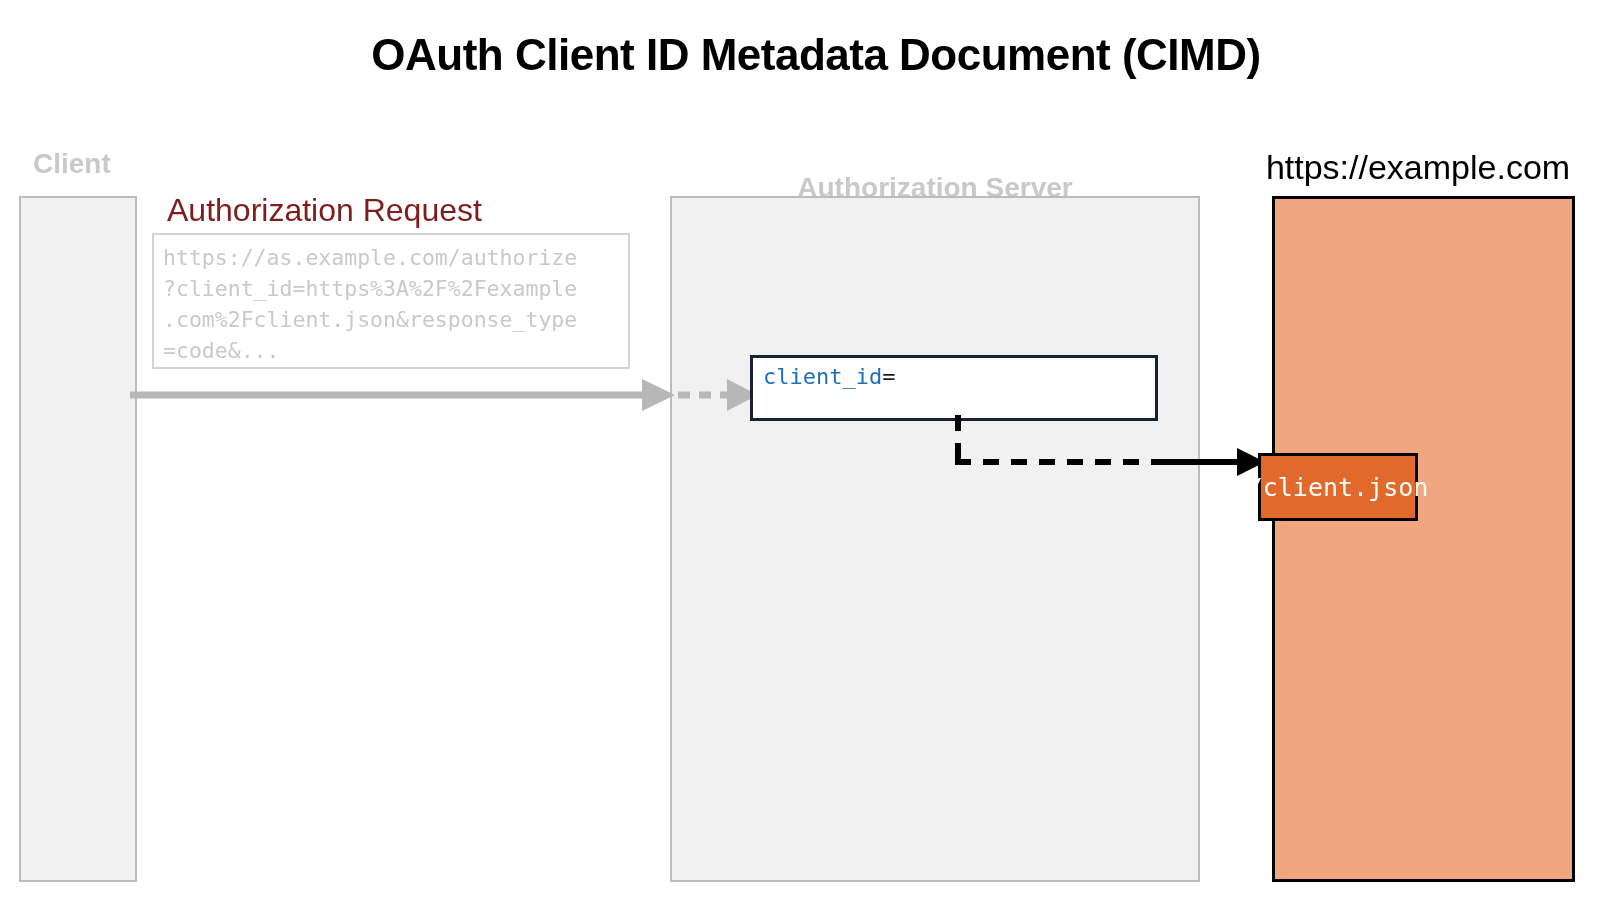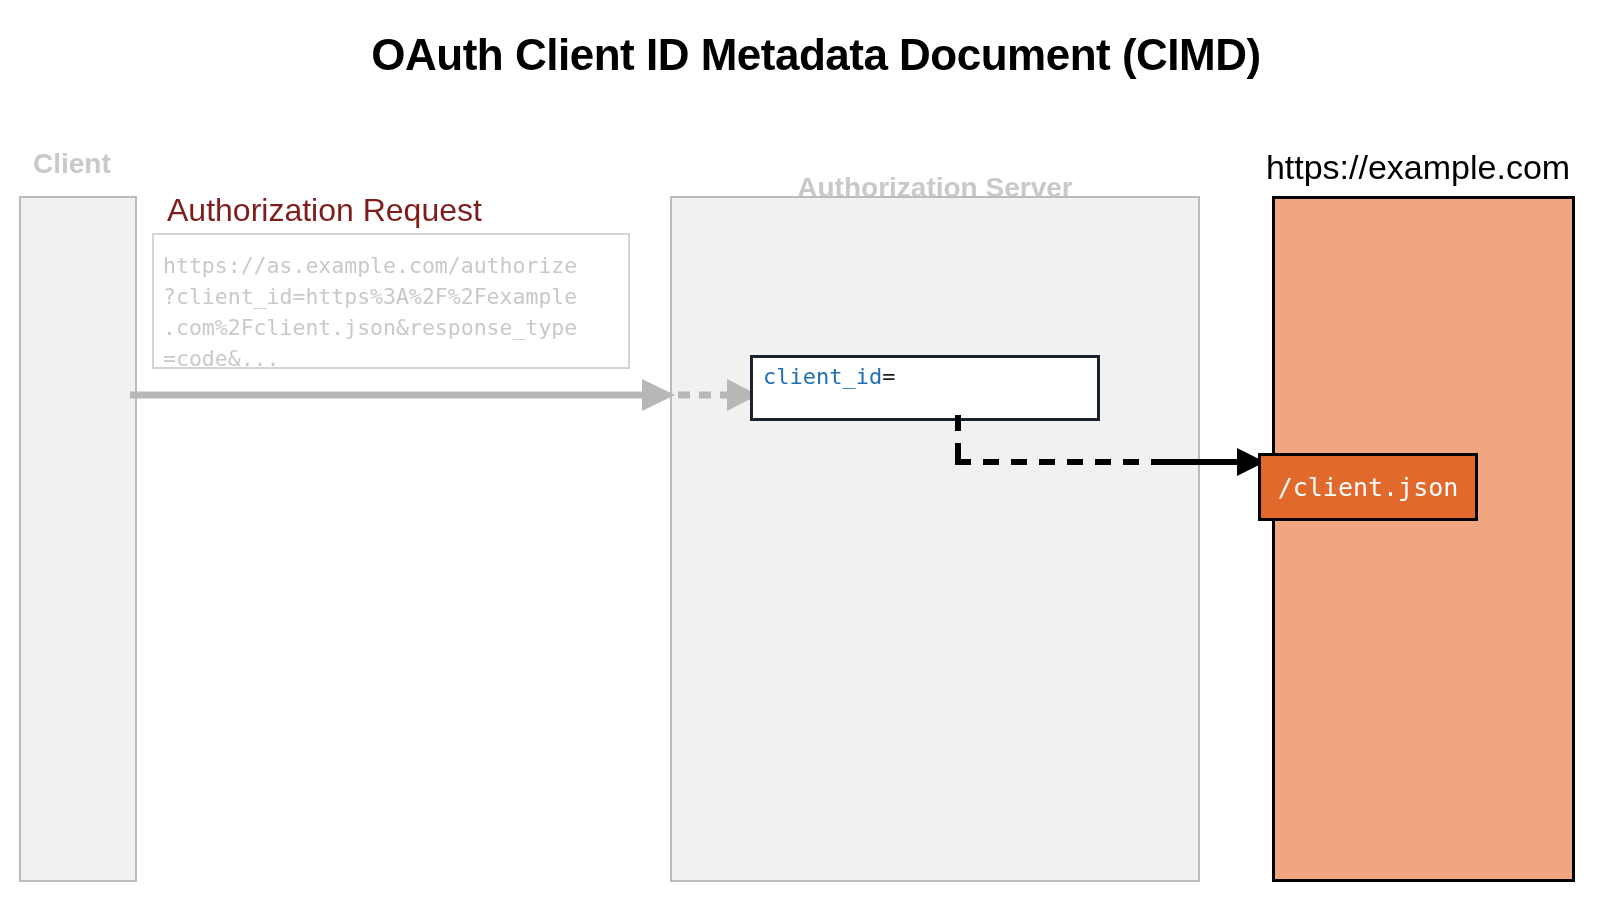--- a/index.html
+++ b/index.html
@@ -89,21 +89,21 @@
   }
   #authreq-box {
     position: absolute;
     left: 152px;
     top: 233px;
     width: 478px;
     height: 136px;
     background: #ffffff;
     border: 2px solid #d4d4d4;
     box-sizing: border-box;
-    padding: 15px 9px;
+    padding: 7px 9px;
   }
   #authreq-text {
     font-family: "DejaVu Sans Mono", monospace;
     font-size: 21.5px;
     line-height: 31px;
     color: #c9c9c9;
     white-space: pre;
     letter-spacing: 0px;
   }
 
@@ -114,21 +114,21 @@
     top: 373px;
     width: 630px;
     height: 44px;
   }
 
   
   #clientid-box {
     position: absolute;
     left: 750px;
     top: 355px;
-    width: 350px;
+    width: 408px;
     height: 66px;
     background: #ffffff;
     border: 3px solid #18222e;
     box-sizing: border-box;
     padding: 5px 10px 0 10px;
   }
   .cid-line {
     font-family: "DejaVu Sans Mono", monospace;
     font-size: 22px;
     line-height: 28px;
@@ -145,21 +145,21 @@
     top: 415px;
     width: 330px;
     height: 70px;
   }
 
   
   #clientjson-box {
     position: absolute;
     left: 1258px;
     top: 453px;
-    width: 220px;
+    width: 160px;
     height: 68px;
     background: #e2692c;
     border: 3px solid #000000;
     box-sizing: border-box;
     display: flex;
     align-items: center;
     justify-content: center;
   }
   #clientjson-text {
     font-family: "DejaVu Sans Mono", monospace;

